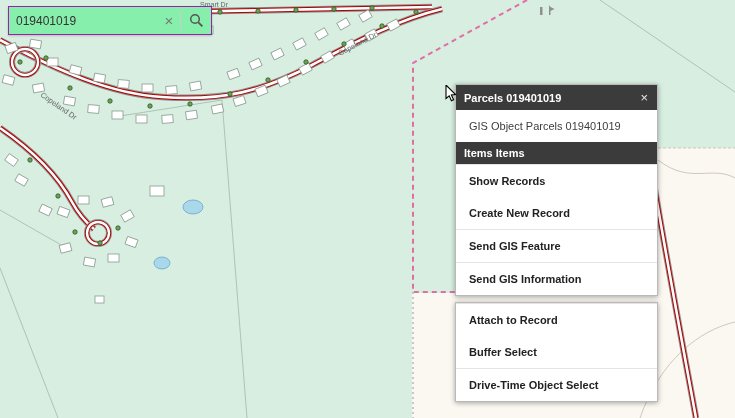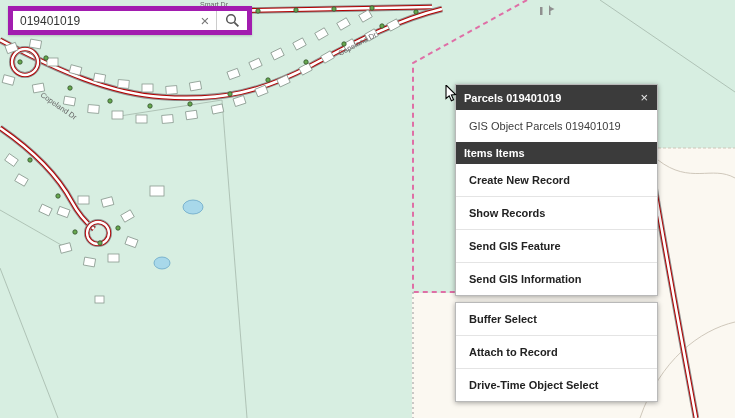--- a/index.html
+++ b/index.html
@@ -4,22 +4,22 @@
 <style>
   html,body{margin:0;padding:0;}
   .stage{
     position:relative;width:735px;height:418px;overflow:hidden;
     font-family:"Liberation Sans",sans-serif;background:#d7eee1;
   }
   svg.map{position:absolute;left:0;top:0;}
 
   
   .search-box{
-    position:absolute;left:8px;top:6px;width:244px;height:29px;
-    background:#ffffff;border:5px solid #a21caf;display:flex;align-items:center;
+    position:absolute;left:8px;top:6px;width:204px;height:29px;
+    background:#86efac;border:1px solid #a21caf;display:flex;align-items:center;
     box-shadow:0 1px 2px rgba(0,0,0,.18);box-sizing:border-box;
   }
   .search-box input{
     flex:1;min-width:0;border:0;outline:0;background:transparent;
     font-family:"Liberation Sans",sans-serif;font-size:12px;color:#333;padding:0 7px;
   }
   .clear-btn{
     border:0;background:none;color:#777;font-size:15px;width:22px;height:100%;
     cursor:pointer;line-height:1;padding:0;
   }
@@ -211,28 +211,28 @@
   </div>
 
   <div class="popup">
     <div class="panel">
       <div class="popup-header">
         <span>Parcels 019401019</span>
         <span class="close-x">×</span>
       </div>
       <div class="gis-row">GIS Object Parcels 019401019</div>
       <div class="section-header">Items Items</div>
+      <div class="menu-item">Show Records</div>
       <div class="menu-item first">Create New Record</div>
-      <div class="menu-item">Show Records</div>
       <div class="menu-item">Send GIS Feature</div>
       <div class="menu-item">Send GIS Information</div>
     </div>
     <div class="panel secondary">
+      <div class="menu-item">Attach to Record</div>
       <div class="menu-item first">Buffer Select</div>
-      <div class="menu-item">Attach to Record</div>
       <div class="menu-item">Drive-Time Object Select</div>
     </div>
   </div>
 
   <svg class="cursor" width="14" height="18" viewBox="0 0 14 18">
     <polygon points="1,0 1,13.5 4.2,10.8 6.4,15.8 8.6,14.8 6.4,9.9 10.6,9.6" fill="#fff" stroke="#000" stroke-width="1.1"></polygon>
   </svg>
 
 </div>
 

